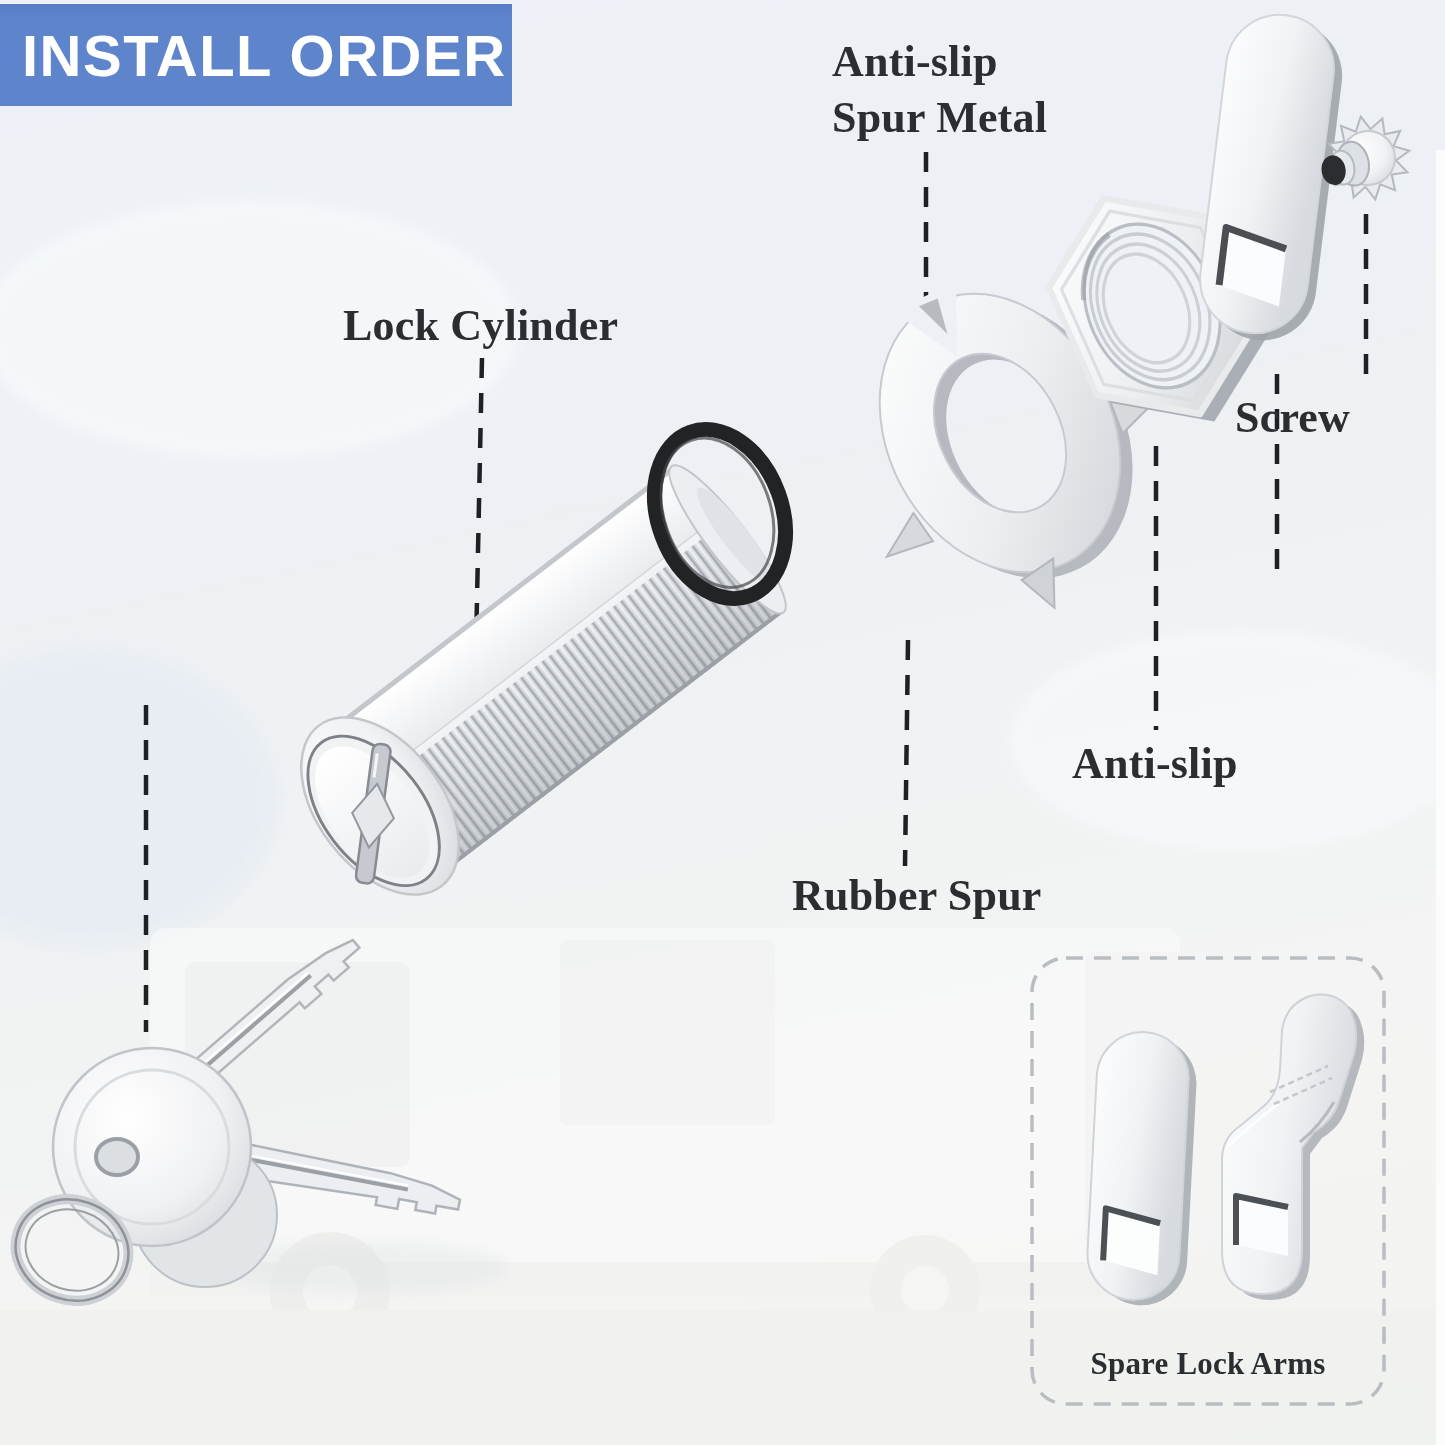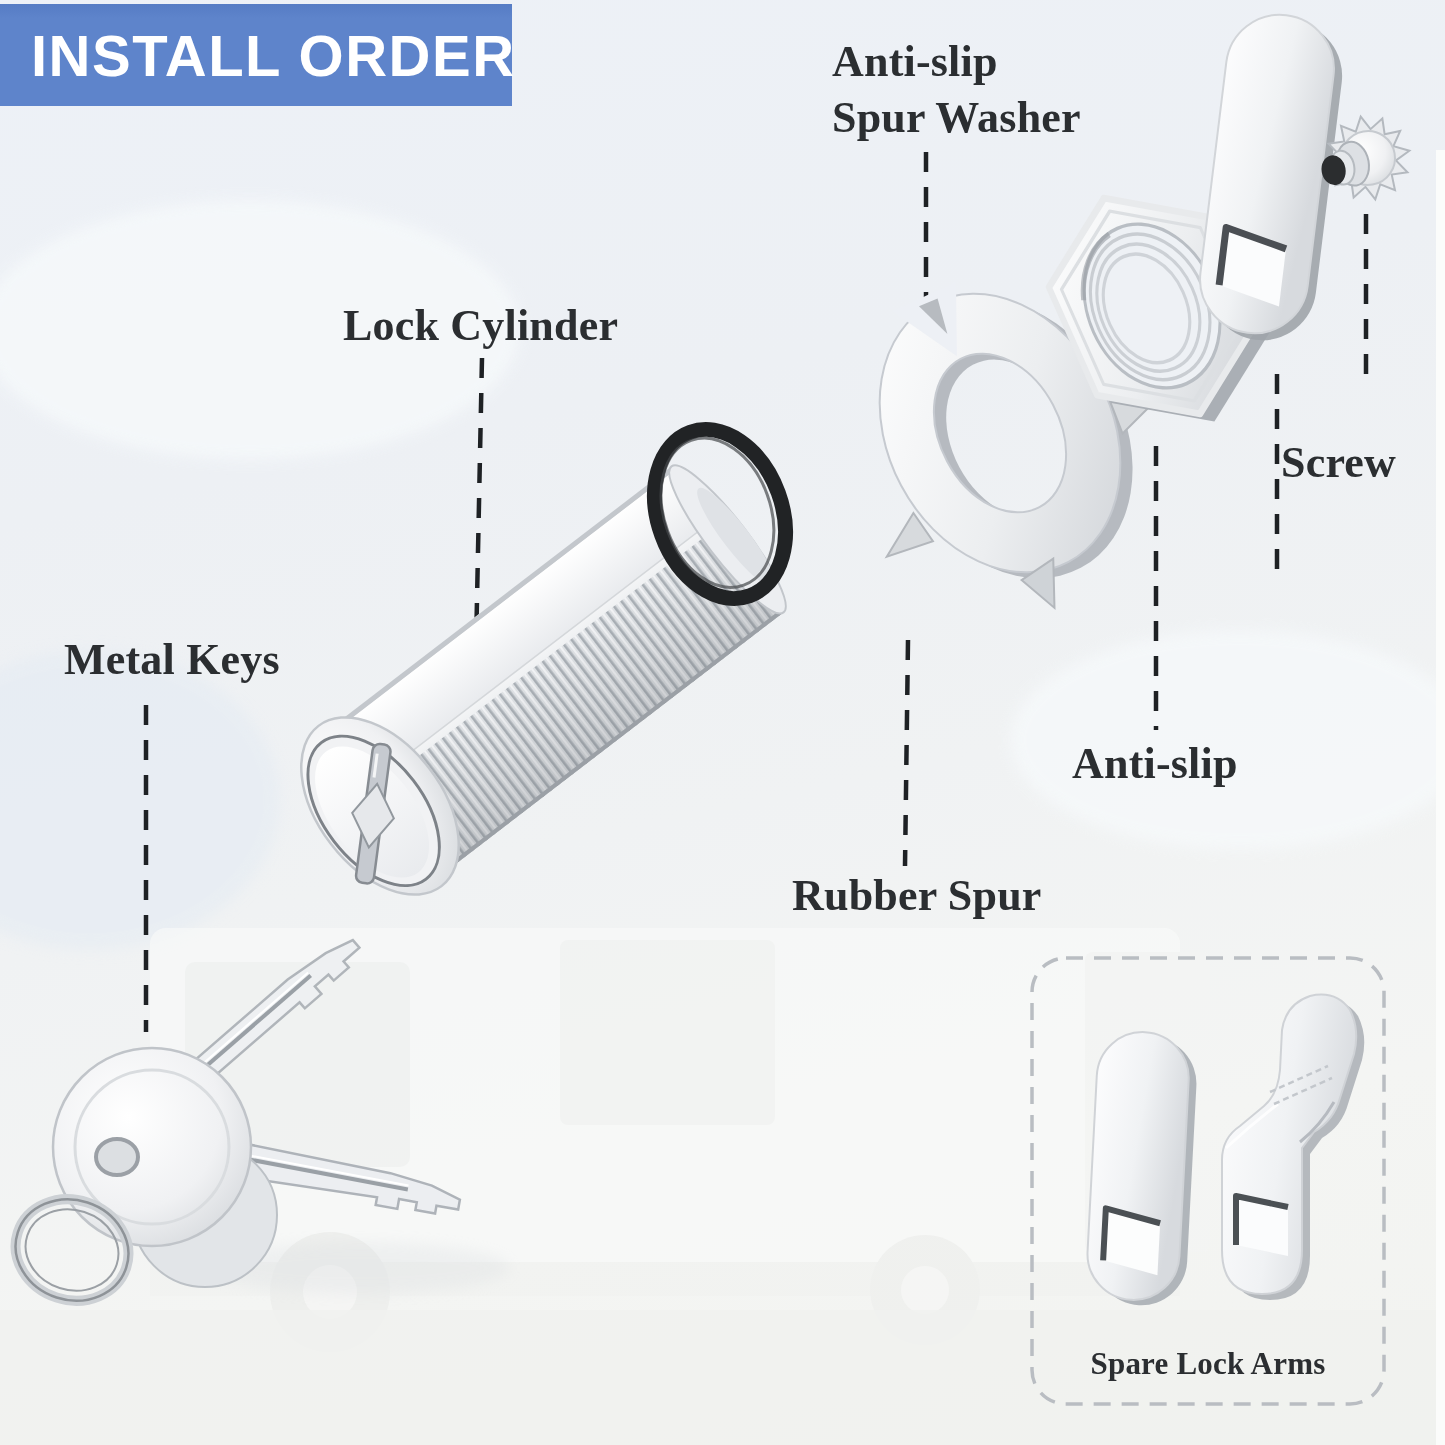--- a/index.html
+++ b/index.html
@@ -5,21 +5,21 @@
   html,body{margin:0;padding:0;background:#e8e8e8;}
   .stage{
     position:relative;width:1445px;height:1445px;overflow:hidden;
     background:linear-gradient(168deg,#edf1f7 0%,#edf0f4 30%,#f0f2f3 55%,#f4f5f3 78%,#f2f3f0 100%);
     font-family:"Liberation Sans",sans-serif;
   }
   .scene{position:absolute;left:0;top:0;}
   .banner{
     position:absolute;left:0;top:4px;width:512px;height:102px;
     background:linear-gradient(180deg,#567cc4 0%,#5e84cb 14%,#5e84cb 100%);
-    display:flex;align-items:center;padding-left:31px;box-sizing:border-box;
+    display:flex;align-items:center;padding-left:22px;box-sizing:border-box;
   }
   .banner span{
     color:#ffffff;font-size:58px;font-weight:bold;letter-spacing:1.5px;white-space:nowrap;
   }
   .lbl{
     position:absolute;color:#2b2e31;font-weight:bold;font-size:44px;line-height:56px;
     letter-spacing:.2px;white-space:nowrap;font-family:Liberation Serif, serif;
   }
   .lbl.center{text-align:center;}
 </style>
@@ -220,41 +220,38 @@
     </g>
   </g>
 </svg>
 
 <div class="banner">
   <span>INSTALL ORDER</span>
 </div>
 
 <div class="lbl" style="left:832px;top:34px;">
   <div>Anti-slip</div>
-  <div>Spur Washer</div>
+  <div>Spur Metal</div>
 </div>
 
 <div class="lbl" style="left:343px;top:298px;text-align:center;">
   <span>Lock Cylinder</span>
 </div>
 
-<div class="lbl" style="left:1281px;top:390px;margin-top:45px;">
+<div class="lbl" style="left:1235px;top:390px;">
   <span>Screw</span>
 </div>
 
 
 <div class="lbl" style="left:1072px;top:736px;">
   <div>Anti-slip</div>
 </div>
 
 <div class="lbl" style="left:792px;top:868px;">
   <span>Rubber Spur</span>
 </div>
 
-<div class="lbl" style="left:64px;top:632px;">
-  <span>Metal Keys</span>
-</div>
 
 <div class="lbl center" style="left:1032px;top:1336px;width:352px;font-size:31px;">
   <span>Spare Lock Arms</span>
 </div>
 
 </div>
 
 </body></html>

